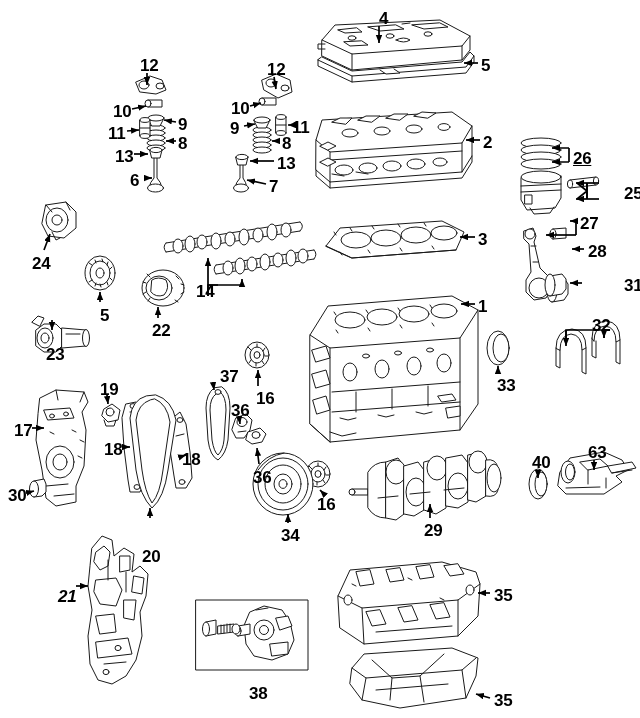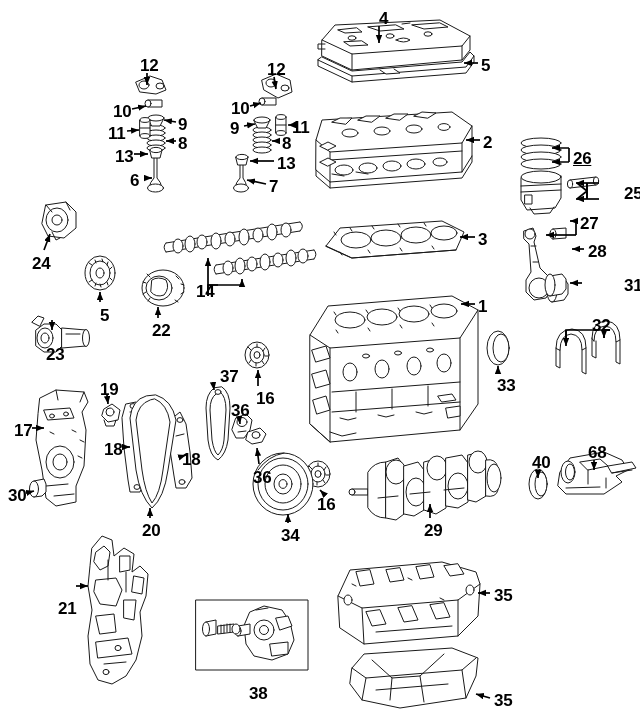--- a/index.html
+++ b/index.html
@@ -659,38 +659,38 @@
       <div class="callout" style="left: 115px; top: 148px;">13</div>
       <div class="callout" style="left: 277px; top: 155px;">13</div>
       <div class="callout" style="left: 196px; top: 283px;">14</div>
       <div class="callout" style="left: 100px; top: 307px;">5</div>
       <div class="callout" style="left: 256px; top: 390px;">16</div>
       <div class="callout" style="left: 317px; top: 496px;">16</div>
       <div class="callout" style="left: 14px; top: 422px;">17</div>
       <div class="callout" style="left: 104px; top: 441px;">18</div>
       <div class="callout" style="left: 182px; top: 451px;">18</div>
       <div class="callout" style="left: 100px; top: 381px;">19</div>
-      <div class="callout" style="left: 142px; top: 522px;">20</div>
-      <div class="callout" style="left: 58px; top: 600px;">21</div>
+      <div class="callout" style="left: 142px; top: 548px;">20</div>
+      <div class="callout" style="left: 58px; top: 588px; font-style: italic;">21</div>
       <div class="callout" style="left: 152px; top: 322px;">22</div>
       <div class="callout" style="left: 46px; top: 309px; margin-top: 37px;">23</div>
       <div class="callout" style="left: 32px; top: 255px;">24</div>
       <div class="callout" style="left: 624px; top: 185px; text-align: center;">25</div>
       <div class="callout" style="left: 573px; top: 150px; text-decoration: underline;">26</div>
       <div class="callout" style="left: 580px; top: 215px;">27</div>
       <div class="callout" style="left: 588px; top: 243px;">28</div>
       <div class="callout" style="left: 424px; top: 522px;">29</div>
       <div class="callout" style="left: 8px; top: 487px;">30</div>
       <div class="callout" style="left: 586px; top: 277px; margin-left: 38px;">31</div>
       <div class="callout" style="left: 578px; top: 317px; margin-left: 14px;">32</div>
       <div class="callout" style="left: 497px; top: 377px;">33</div>
       <div class="callout" style="left: 281px; top: 527px;">34</div>
       <div class="callout" style="left: 494px; top: 587px;">35</div>
       <div class="callout" style="left: 494px; top: 692px;">35</div>
       <div class="callout" style="left: 231px; top: 402px;">36</div>
       <div class="callout" style="left: 253px; top: 469px;">36</div>
       <div class="callout" style="left: 204px; top: 368px; margin-left: 16px;">37</div>
       <div class="callout" style="left: 249px; top: 685px;">38</div>
-      <div class="callout" style="left: 588px; top: 444px;">68</div>
+      <div class="callout" style="left: 588px; top: 444px;">63</div>
       <div class="callout" style="left: 532px; top: 454px;">40</div>
     </div>
 
 </div>
 
 </body></html>

